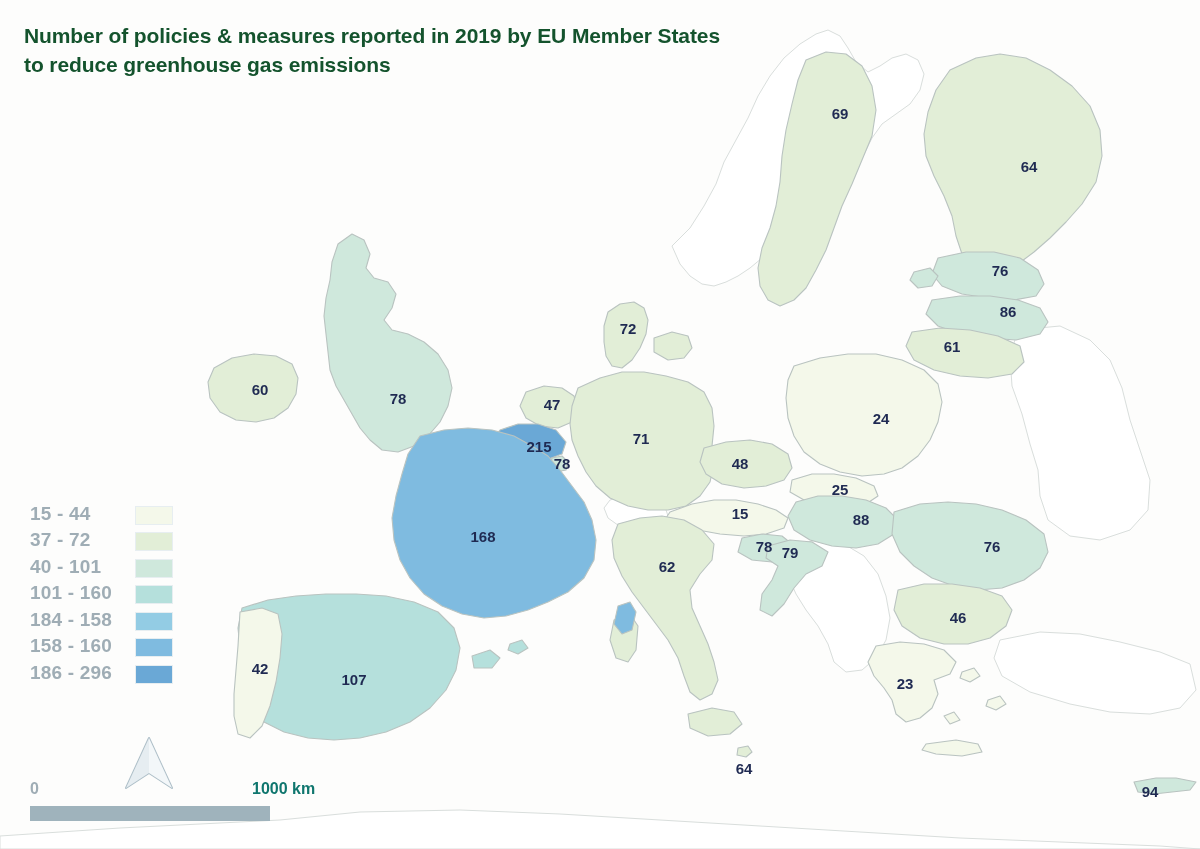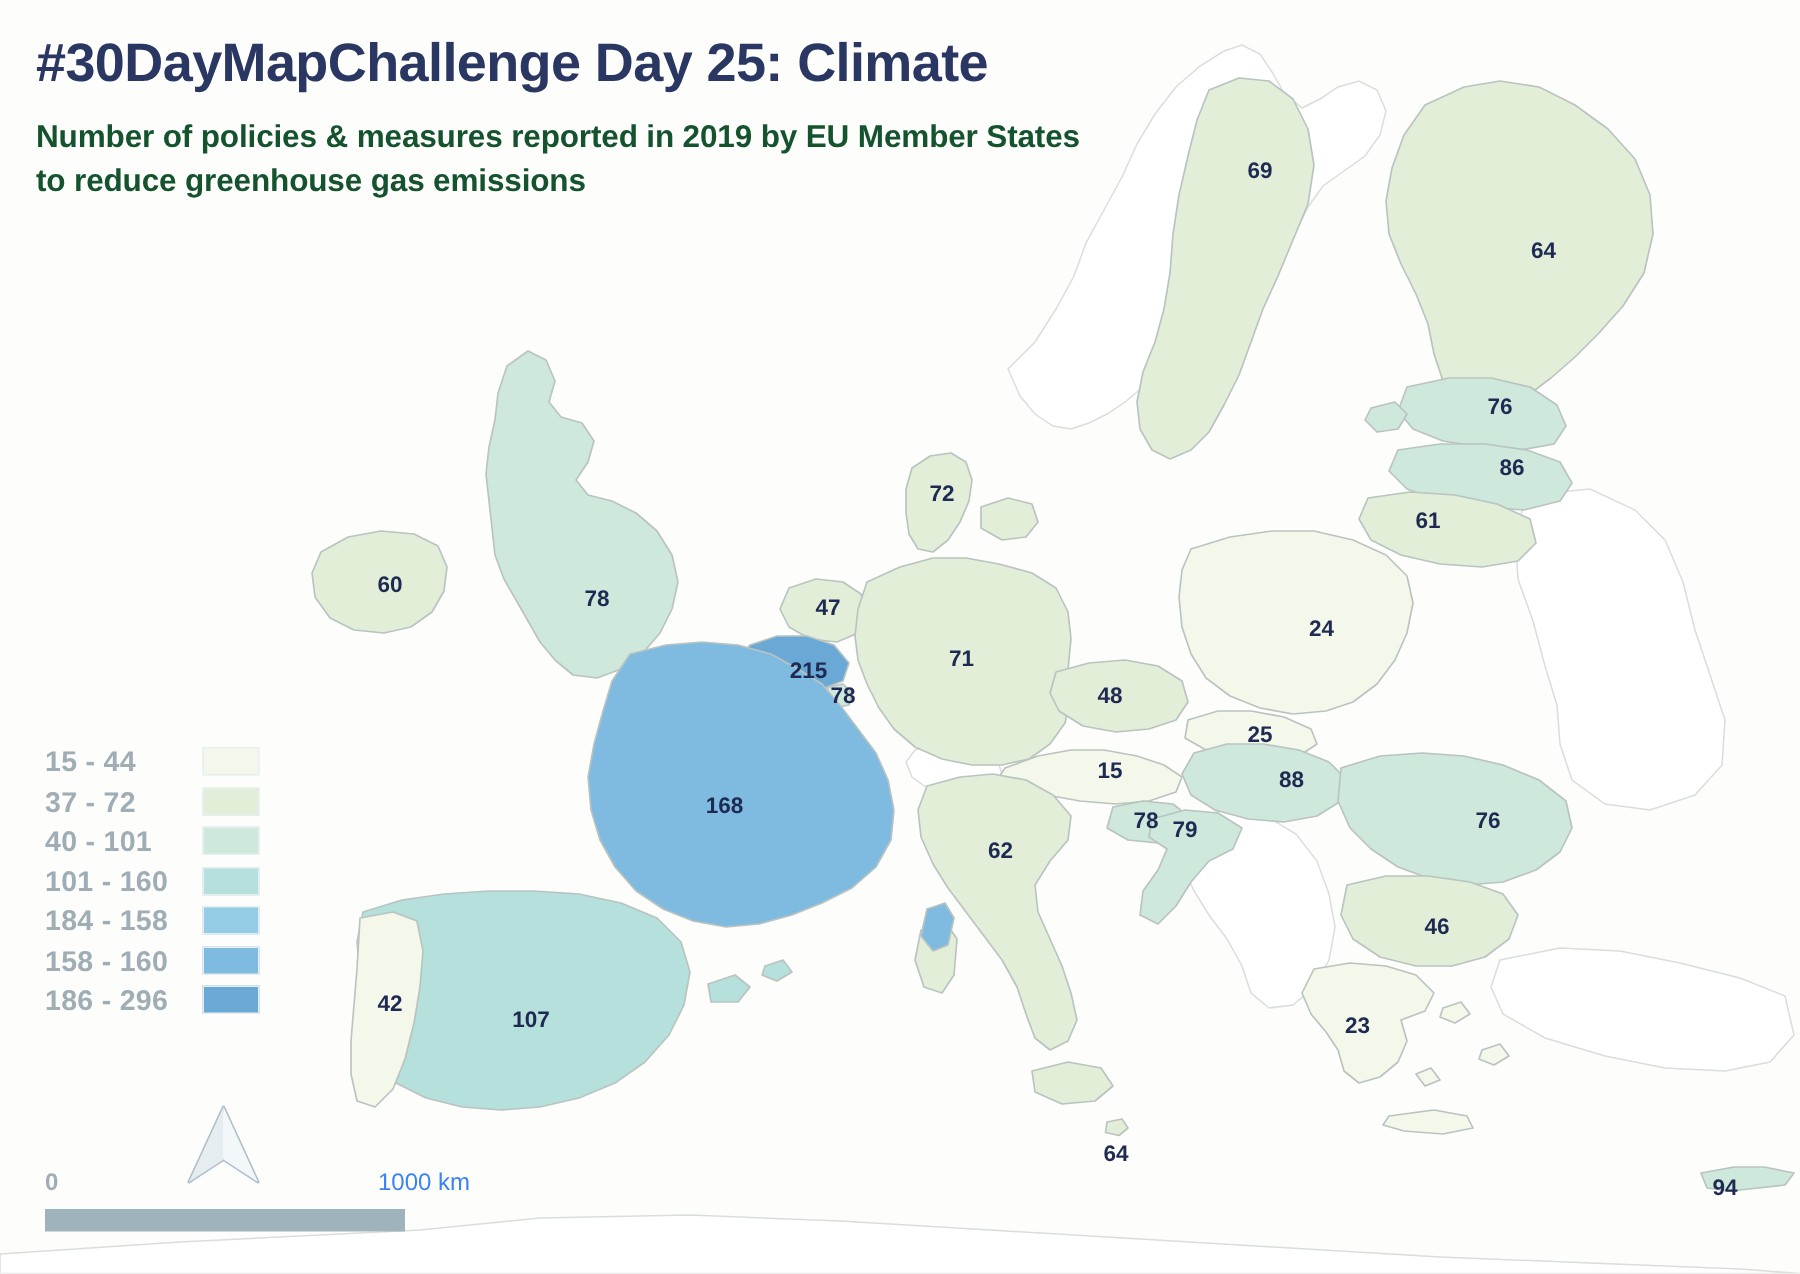--- a/index.html
+++ b/index.html
@@ -50,21 +50,21 @@
 
   
   #legend {
     position: absolute;
     left: 30px;
     top: 498px;
     z-index: 20;
   }
   .legend-row {
     display: flex;
-    align-items: flex-start;
+    align-items: flex-end;
     height: 26.5px;
   }
   .legend-label {
     width: 105px;
     text-align: left;
     font-size: 19px;
     font-weight: bold;
     color: #9fadb5;
     letter-spacing: 0.2px;
     white-space: nowrap;
@@ -94,22 +94,22 @@
     top: 0;
     font-size: 16px;
     color: #9fadb5;
     font-weight: bold;
   }
   #scale-max {
     position: absolute;
     left: 222px;
     top: 0;
     font-size: 16px;
-    color: #3b82f6;
-    font-weight: normal;
+    color: #0f766e;
+    font-weight: bold;
     white-space: nowrap;
   }
   #scalebar-bar {
     width: 240px;
     height: 15px;
     background: #9fb3bc;
     margin-top: 4px;
   }
   #north-arrow {
     position: absolute;
@@ -262,21 +262,20 @@
         <text class="value-label" x="667" y="568">62</text>
         <text class="value-label" x="483" y="538">168</text>
         <text class="value-label" x="354" y="681">107</text>
         <text class="value-label" x="260" y="670">42</text>
         <text class="value-label" x="744" y="770">64</text>
         <text class="value-label" x="1150" y="793">94</text>
       </g>
   </svg>
 
   <div id="title-block">
-    <h1 id="map-title">#30DayMapChallenge Day 25: Climate</h1>
     <p id="map-subtitle">Number of policies &amp; measures reported in 2019 by EU Member States to reduce greenhouse gas emissions</p>
   </div>
 
   <div id="legend">
       <div class="legend-row">
         <span class="legend-label">15 - 44</span>
         <span class="legend-swatch" style="background: rgb(244, 248, 234);"></span>
       </div>
       <div class="legend-row">
         <span class="legend-label">37 - 72</span>

